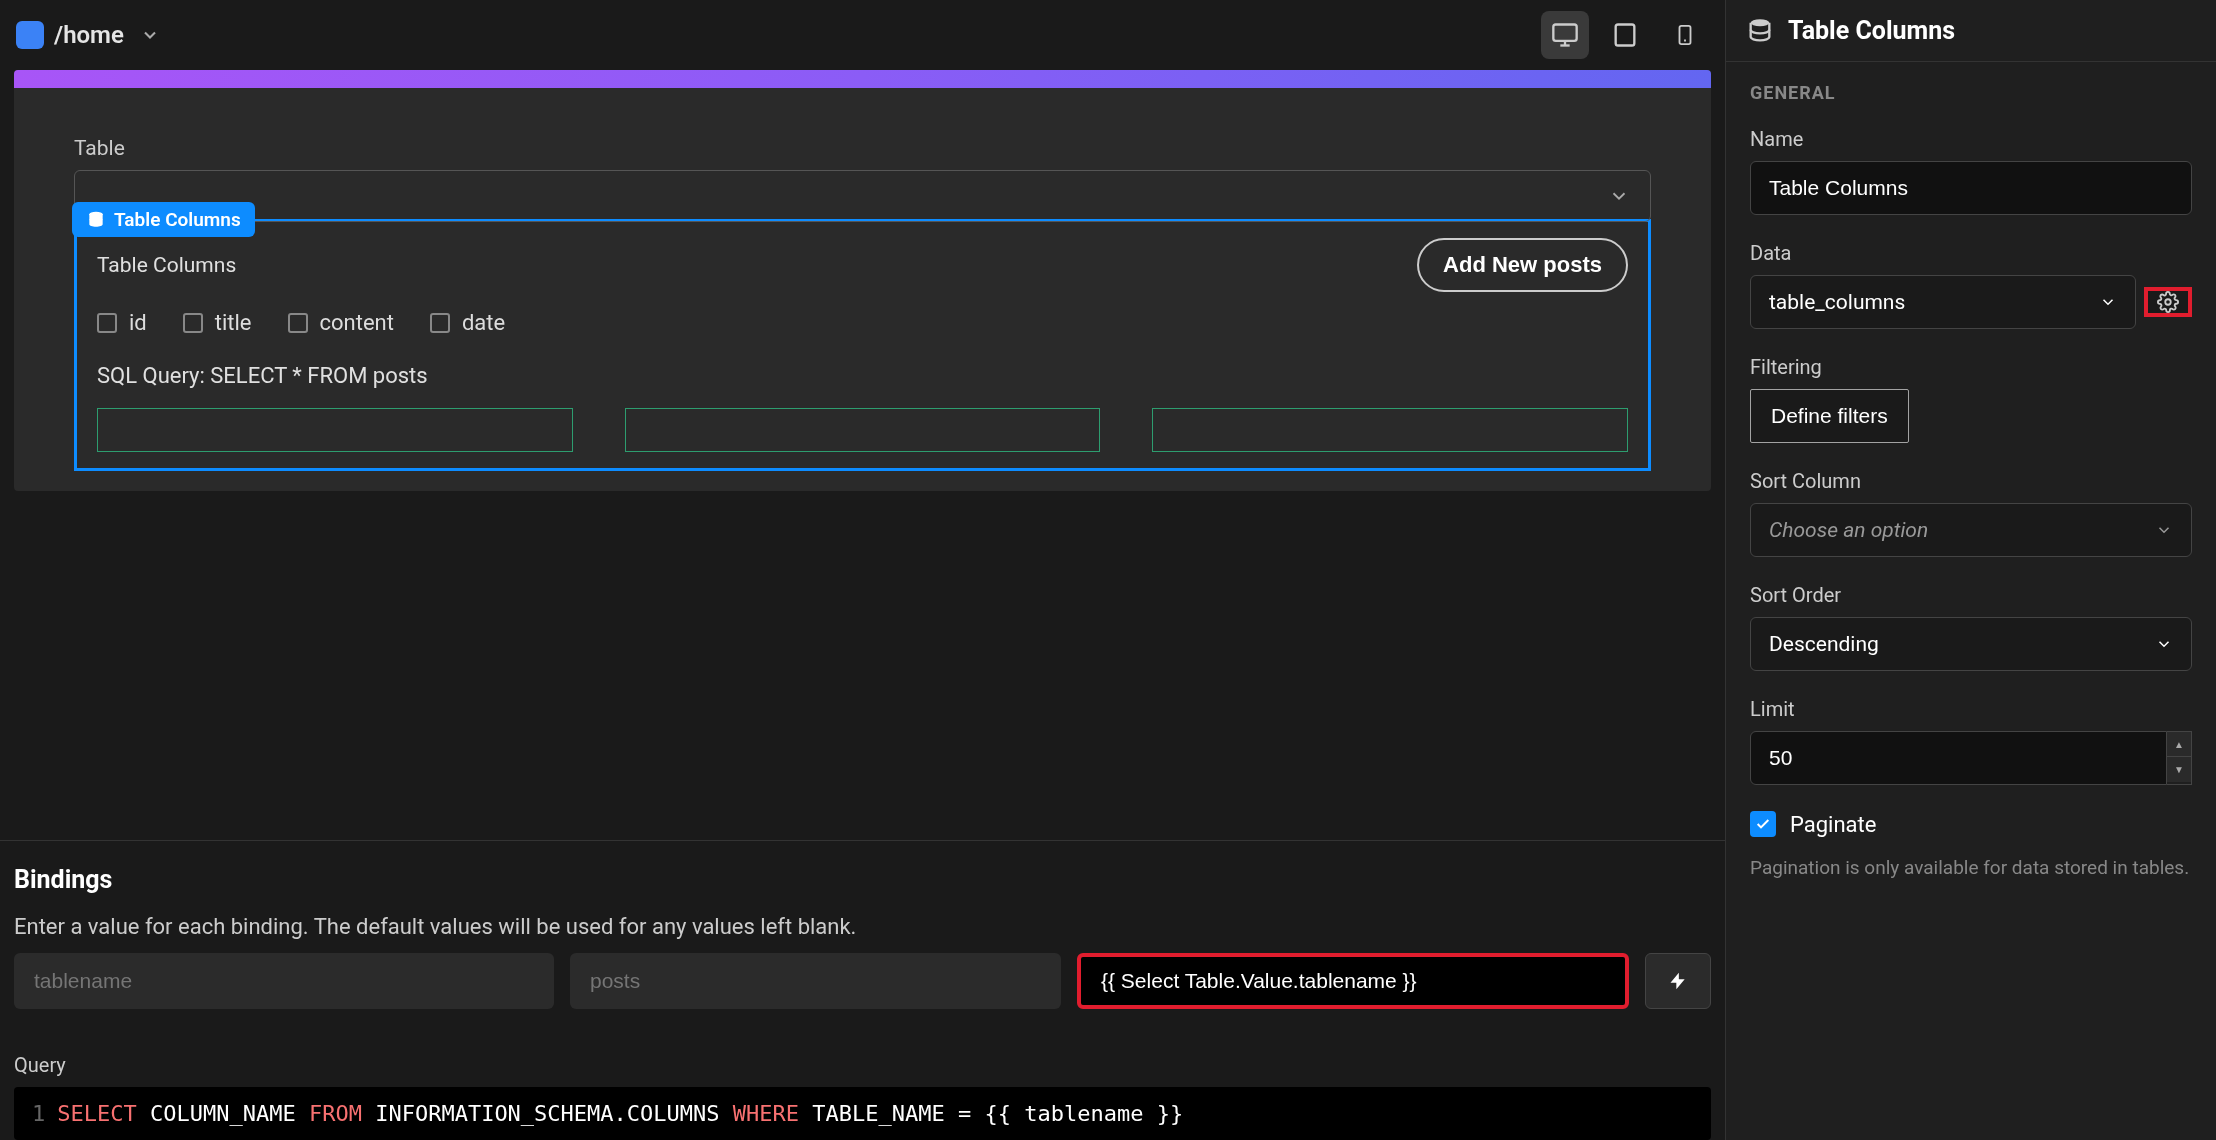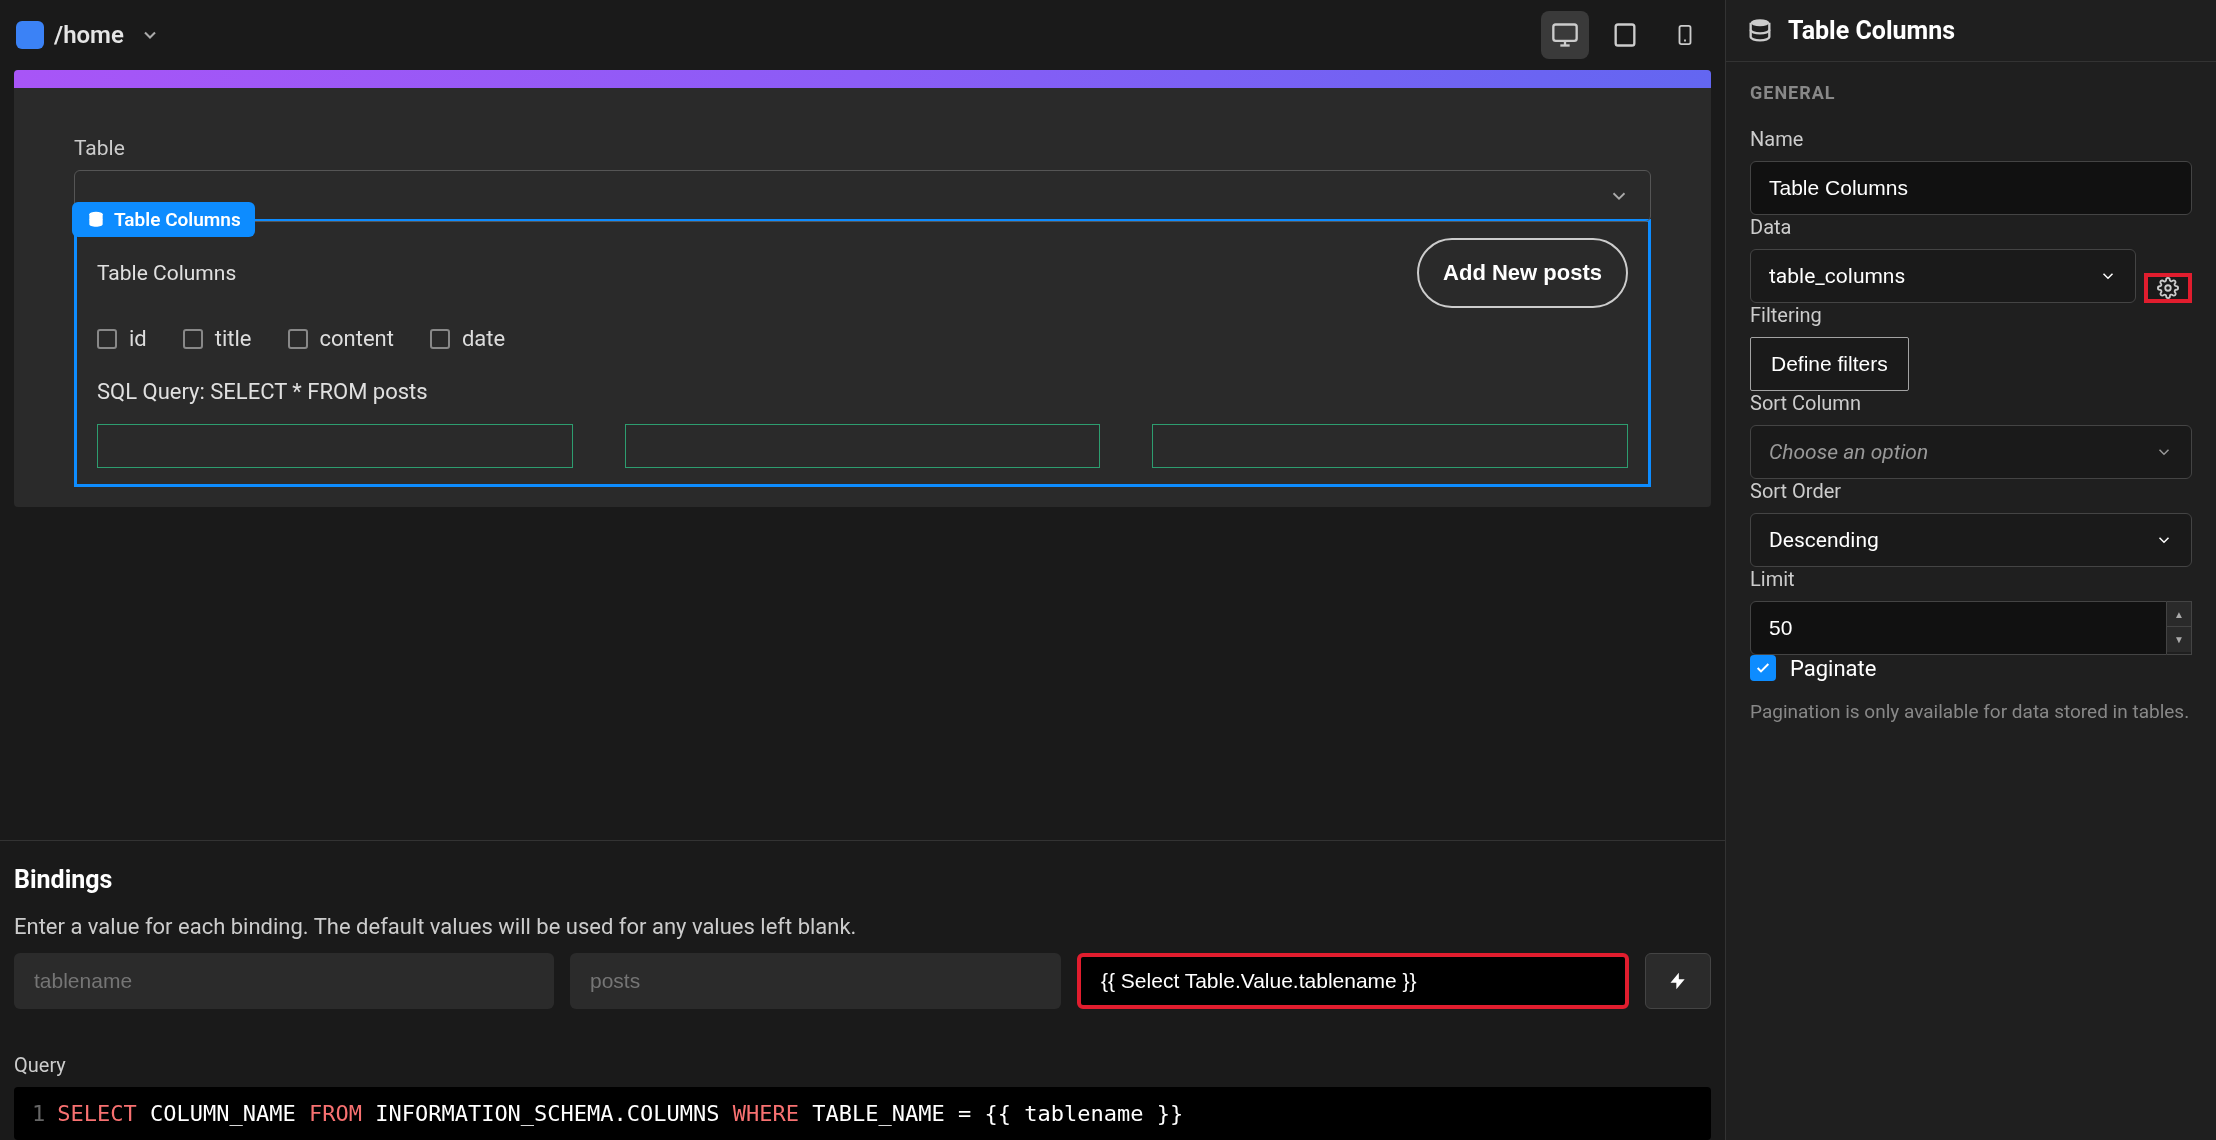--- a/index.html
+++ b/index.html
@@ -146,21 +146,21 @@
 }
 
 .component-title {
   font-size: 21px;
   color: #e0e0e0;
 }
 
 .add-btn {
   border: 2px solid #ccc;
   border-radius: 999px;
-  padding: 20px 24px;
+  padding: 12px 24px;
   font-size: 22px;
   font-weight: 600;
   color: #fff;
   background: transparent;
   cursor: pointer;
 }
 
 .column-checks {
   display: flex;
   gap: 36px;
@@ -353,20 +353,21 @@
 
 .section-label {
   font-size: 18px;
   font-weight: 700;
   color: #888;
   letter-spacing: 1px;
   margin-bottom: 24px;
 }
 
 .prop-group {
+  margin-bottom: 26px;
 }
 
 .prop-label {
   font-size: 20px;
   color: #ccc;
   margin-bottom: 10px;
 }
 
 .prop-input {
   width: 100%;
@@ -374,21 +375,21 @@
   border: 1px solid #444;
   border-radius: 6px;
   padding: 14px 18px;
   font-size: 21px;
   color: #fff;
 }
 
 .data-row {
   display: flex;
   gap: 8px;
-  align-items: flex-end;
+  align-items: center;
 }
 
 .prop-select {
   flex: 1;
   background: #1a1a1a;
   border: 1px solid #444;
   border-radius: 6px;
   padding: 14px 18px;
   font-size: 21px;
   color: #fff;

